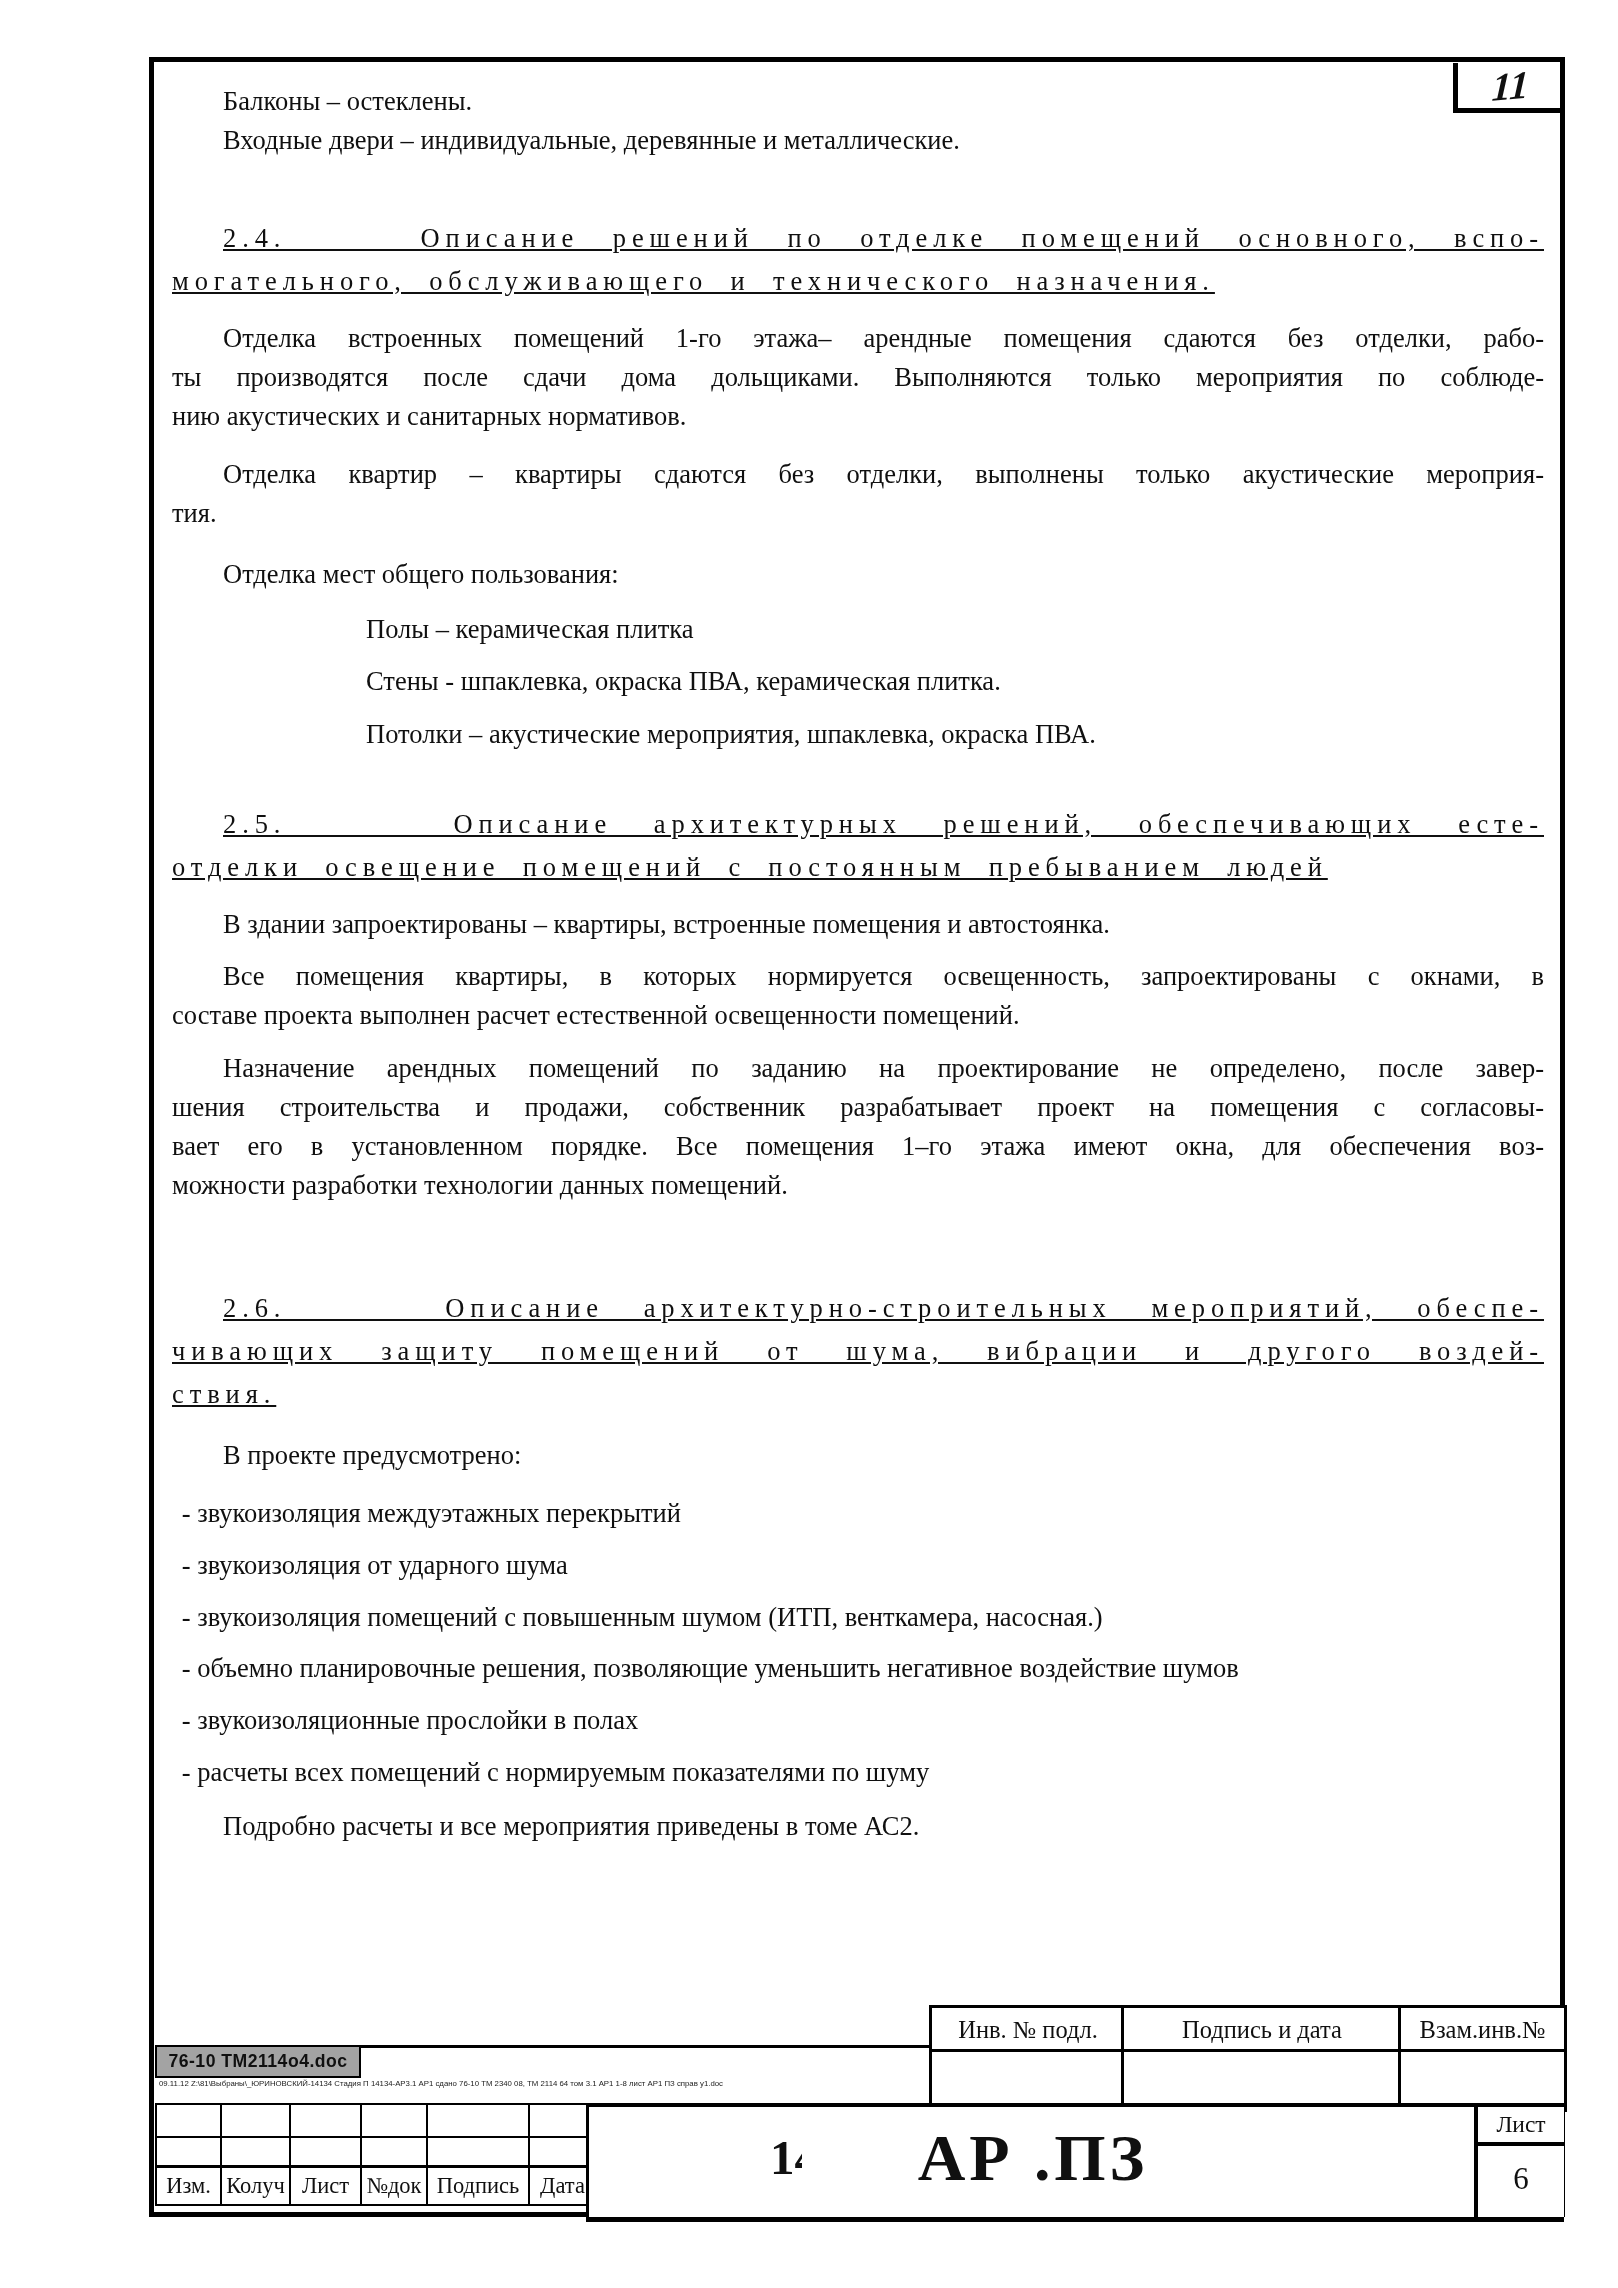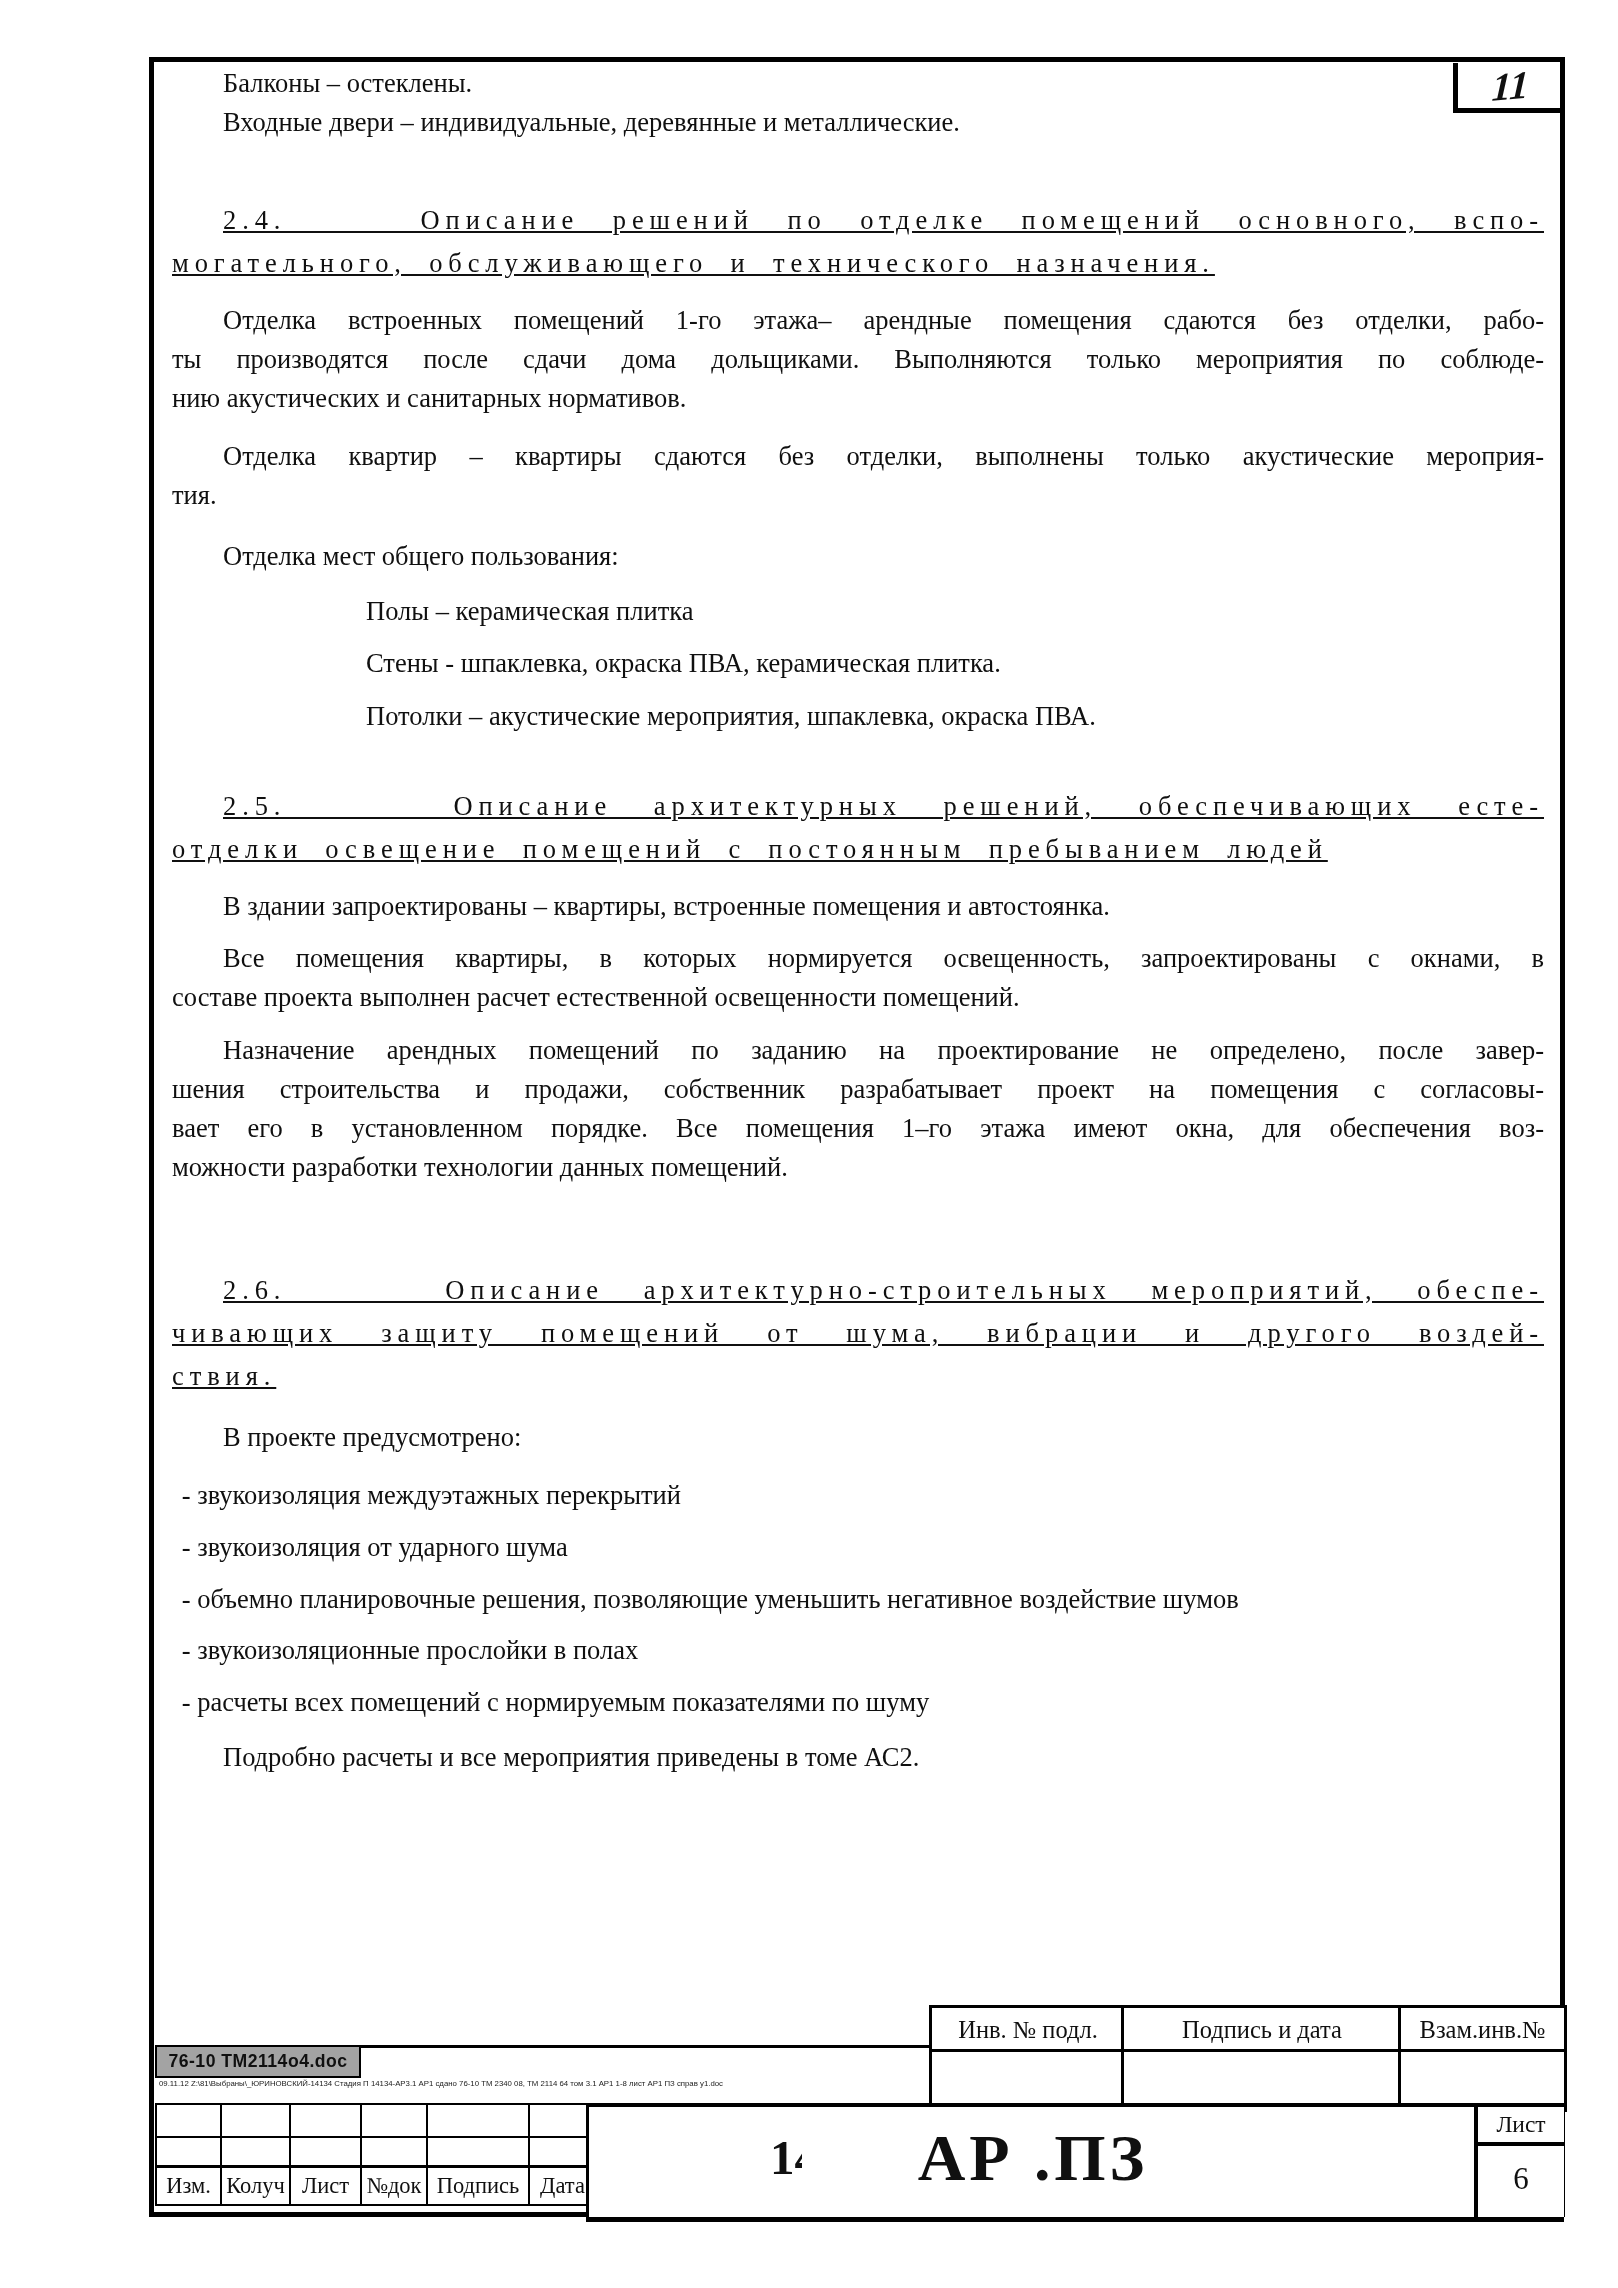--- a/index.html
+++ b/index.html
@@ -17,21 +17,21 @@
   .pagenum-box{
     position:absolute;left:1453px;top:63px;width:104px;height:45px;
     border-left:5.9px solid #000;border-bottom:5.9px solid #000;
     display:flex;align-items:center;justify-content:center;
   }
   .pagenum-box .num{
     font-style:italic;font-weight:700;font-size:39px;
     transform:rotate(-5deg) skewX(-8deg);line-height:1;
   }
   
-  .text-col{position:absolute;left:172px;top:64px;width:1372px;font-size:26.5px;line-height:39px;}
+  .text-col{position:absolute;left:172px;top:82px;width:1372px;font-size:26.5px;line-height:39px;}
   .block{margin:0;}
   .block .line{min-height:39px;}
   .intro .line{text-indent:51px;}
   .para .line:first-child{text-indent:51px;}
   .para .line:not(:last-child){text-align:justify;text-align-last:justify;}
   .heading{letter-spacing:5.9px;word-spacing:9.8px;line-height:43px;font-size:26.5px;}
   .heading .line{min-height:43px;text-decoration:underline;}
   .heading .line:first-child{text-indent:51px;}
   .heading .line:not(:last-child){text-align-last:justify;}
   .sub .line{padding-left:194px;}
@@ -166,20 +166,21 @@
         <div class="line">2.6.&nbsp;&nbsp;&nbsp;&nbsp;Описание архитектурно-строительных мероприятий, обеспе-</div>
         <div class="line">чивающих защиту помещений от шума, вибрации и другого воздей-</div>
         <div class="line">ствия.</div>
       </div>
       <div class="block para b14">
         <div class="line">В проекте предусмотрено:</div>
       </div>
       <div class="block list b15">
         <div class="line"> - звукоизоляция междуэтажных перекрытий</div>
         <div class="line">- звукоизоляция от ударного шума</div>
+        <div class="line">- звукоизоляция помещений с повышенным шумом (ИТП, венткамера, насосная.)</div>
         <div class="line">- объемно планировочные решения, позволяющие уменьшить негативное воздействие шумов</div>
         <div class="line">- звукоизоляционные прослойки в полах</div>
         <div class="line">- расчеты всех помещений с нормируемым показателями по шуму</div>
       </div>
       <div class="block para b16">
         <div class="line">Подробно расчеты и все мероприятия приведены в томе АС2.</div>
       </div>
     </div>
 
   <div class="tb-line" style="left:155px;top:2045px;width:774px;height:2.9px;"></div>

